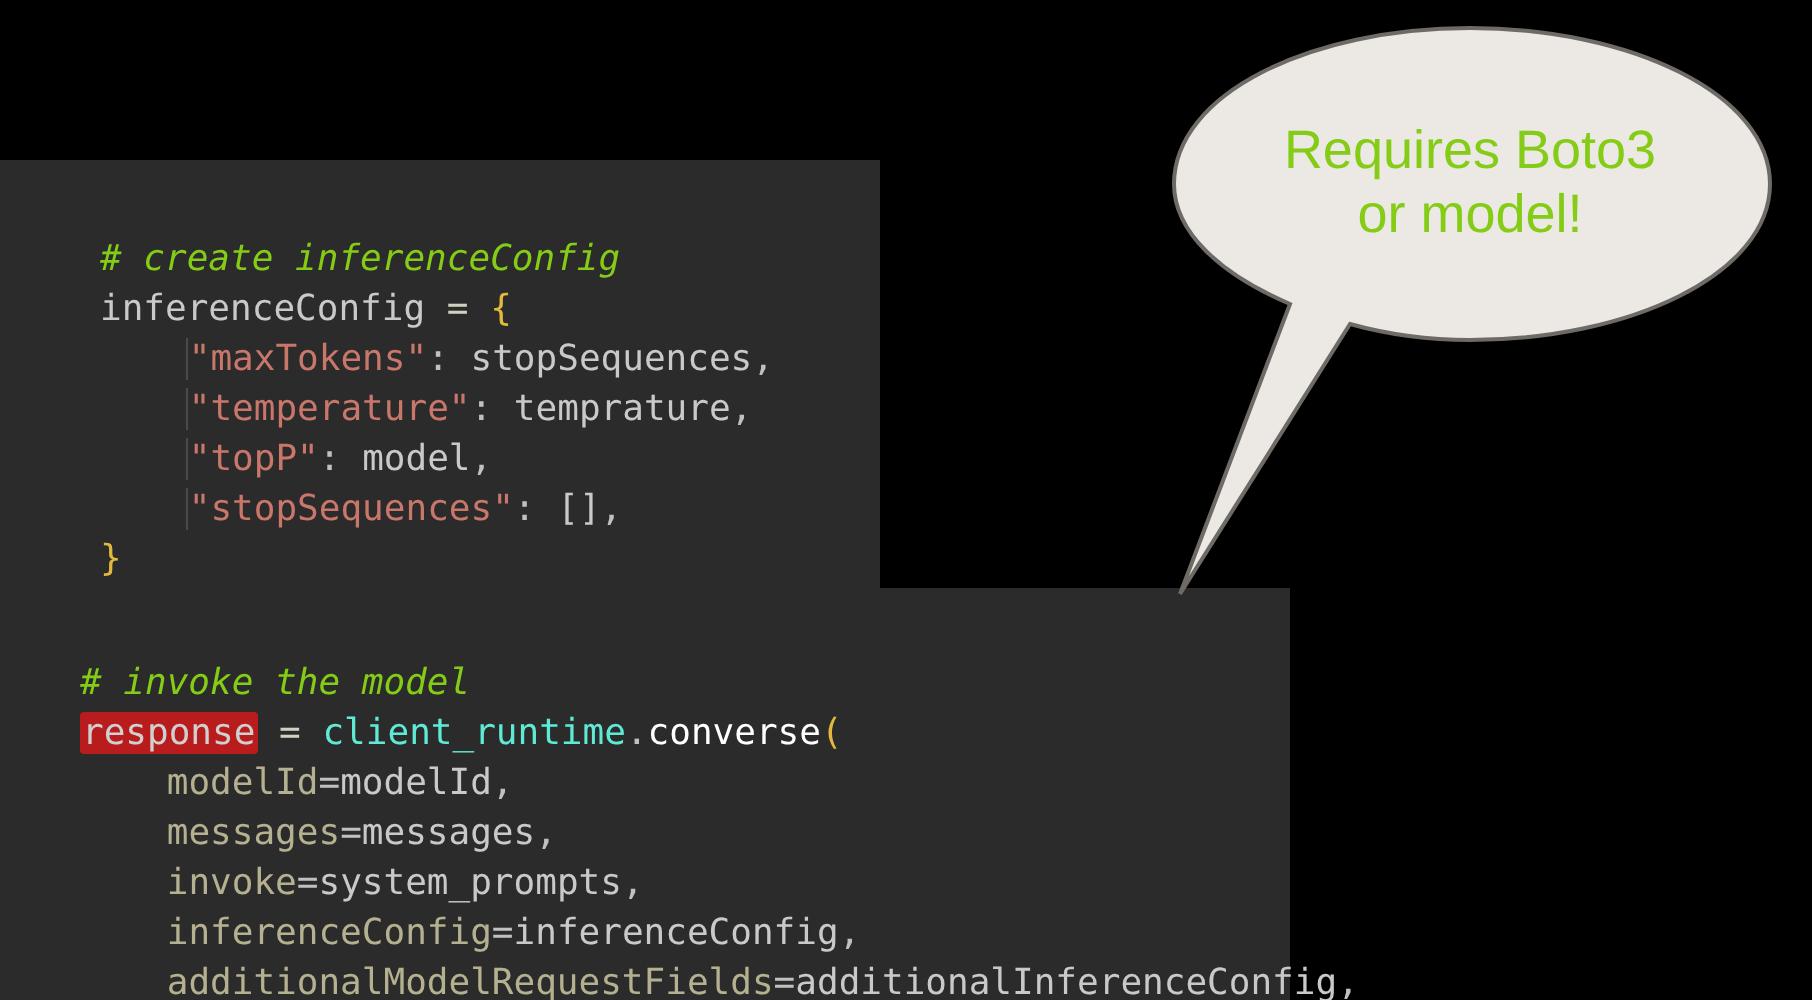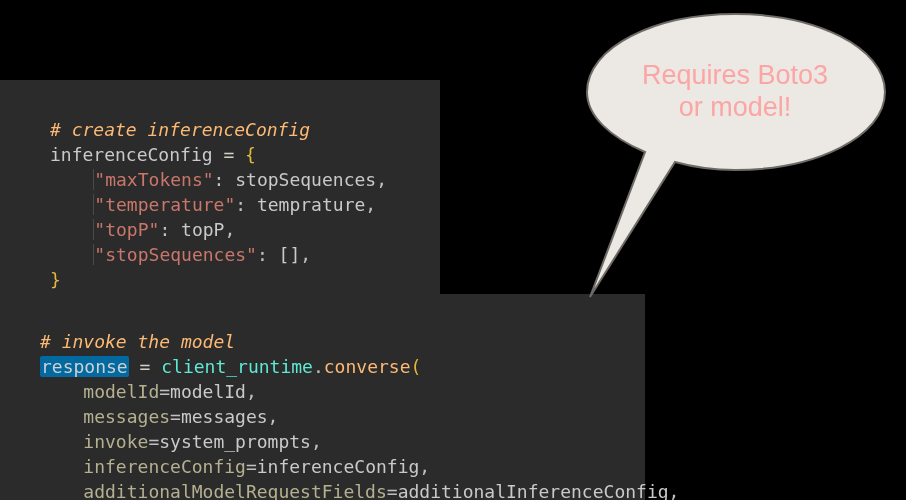--- a/index.html
+++ b/index.html
@@ -27,30 +27,30 @@
     width: 440px;
     padding: 12px 0 12px 50px;
   }
   #block2 {
     left: 0;
     top: 294px;
     width: 645px;
     padding: 10px 0 0 40px;
     height: 206px;
   }
-  .comment  { color: #fdba74; font-style: italic; }
+  .comment  { color: #84cc16; font-style: italic; }
   .assign   { color: #d1d1c2; }
   .string   { color: #c9776b; }
   .ident    { color: #c9c9c9; }
   .obj      { color: #5eead4; }
-  .fn       { color: #fdba74; margin-top: 44px; }
+  .fn       { color: #ffffff; margin-top: 44px; }
   .param    { color: #b5b190; }
   .brace    { color: #e2b93d; }
   .punct    { color: #c0c0c0; }
-  .highlight { background: #0369a1; color: #d0d0d0; padding: 0 1px; border-radius: 2px; }
+  .highlight { background: #b91c1c; color: #d0d0d0; padding: 0 1px; border-radius: 2px; }
   .indent-guide {
     border-left: 1px solid #4a4a4a;
   }
   #callout {
     position: absolute;
     left: 585px;
     top: 12px;
   }
   #callout svg { display: block; }
   .callout-text {
@@ -58,34 +58,34 @@
     left: 0;
     top: 0;
     width: 300px;
     height: 158px;
     display: flex;
     flex-direction: column;
     justify-content: center;
     align-items: center;
     font-family: "Segoe UI", "Helvetica Neue", Arial, sans-serif;
     font-size: 27px;
-    color: #fca5a5;
+    color: #84cc16;
     line-height: 1.2;
     font-weight: 400;
   }
 </style>
 </head>
 <body>
 
 <div id="block1" class="code-block">
 <span class="comment"># create inferenceConfig</span>
 <span class="ident">inferenceConfig</span><span class="assign"> = </span><span class="brace">{</span>
     <span class="indent-guide"></span><span class="string">"maxTokens"</span><span class="punct">:</span><span class="ident"> stopSequences</span><span class="punct">,</span>
     <span class="indent-guide"></span><span class="string">"temperature"</span><span class="punct">:</span><span class="ident"> temprature</span><span class="punct">,</span>
-    <span class="indent-guide"></span><span class="string">"topP"</span><span class="punct">:</span><span class="ident"> topP</span><span class="punct">,</span>
+    <span class="indent-guide"></span><span class="string">"topP"</span><span class="punct">:</span><span class="ident"> model</span><span class="punct">,</span>
     <span class="indent-guide"></span><span class="string">"stopSequences"</span><span class="punct">:</span><span class="ident"> []</span><span class="punct">,</span>
 <span class="brace">}</span>
 </div>
 
 <div id="block2" class="code-block">
 <span class="comment"># invoke the model</span>
 <span class="highlight">response</span><span class="assign"> = </span><span class="obj">client_runtime</span><span class="punct">.</span><span class="fn">converse</span><span class="brace">(</span>
     <span class="param">modelId</span><span class="punct">=</span><span class="ident">modelId</span><span class="punct">,</span>
     <span class="param">messages</span><span class="punct">=</span><span class="ident">messages</span><span class="punct">,</span>
     <span class="param">invoke</span><span class="punct">=</span><span class="ident">system_prompts</span><span class="punct">,</span>

